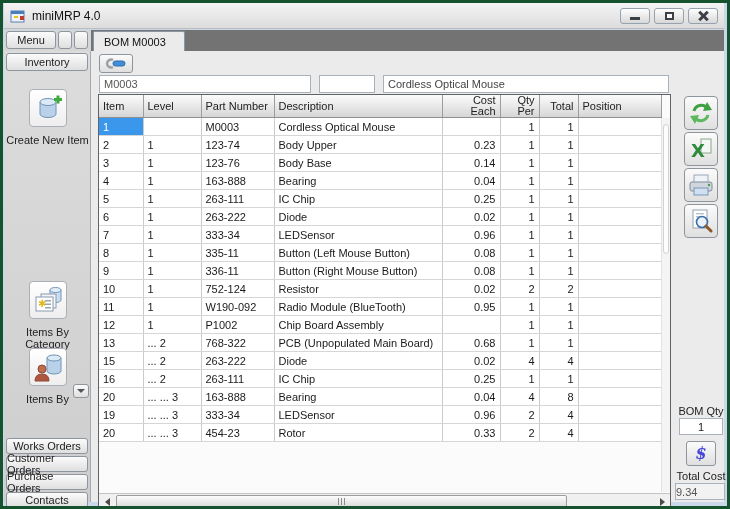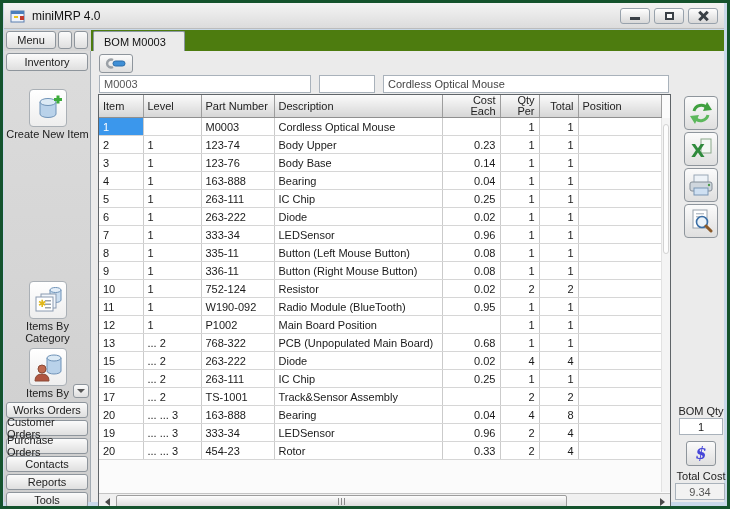--- a/index.html
+++ b/index.html
@@ -17,43 +17,43 @@
              background: linear-gradient(#fefefe, #d8d8d8); display: flex; align-items: center; justify-content: center; }
   .glyph-min { width: 10px; height: 3px; background: #3a4046; margin-top: 6px; }
   .glyph-max { width: 9px; height: 8px; border: 2px solid #3a4046; background: #f8f8f8; }
   .glyph-close { position: relative; width: 10px; height: 10px; }
   .glyph-close::before, .glyph-close::after { content: ""; position: absolute; left: 4px; top: -1px;
       width: 3px; height: 12px; background: #3a4046; }
   .glyph-close::before { transform: rotate(45deg); }
   .glyph-close::after { transform: rotate(-45deg); }
 
   
-  .band { position: absolute; left: 1px; top: 27px; right: 3px; height: 21px; background: #4d7c0f; }
+  .band { position: absolute; left: 1px; top: 27px; right: 3px; height: 21px; background: #737373; }
   .band-left { position: absolute; left: 0; top: 0; width: 87px; height: 21px; background: #d6d6d6;
                display: flex; gap: 2px; padding: 1px 2px; }
   .btn { border: 1px solid #8e959c; border-radius: 3px; background: linear-gradient(#fbfbfb, #dfdfdf);
          color: #222; font-size: 11px; display: flex; align-items: center; justify-content: center; cursor: default; }
   .menu-btn { width: 50px; height: 18px; }
   .mini-btn { width: 14px; height: 18px; }
   .tab { position: absolute; left: 89px; top: 1px; height: 20px; min-width: 92px; padding: 1px 10px;
          background: #ebebeb; border: 1px solid #8b98a3; border-bottom: none; border-radius: 2px 2px 0 0;
          display: flex; align-items: center; font-size: 11px; color: #111; }
 
   
   .sidebar { position: absolute; left: 1px; top: 48px; width: 87px; bottom: 4px;
              background: linear-gradient(#dcdcdc, #cecece); border-right: 1px solid #a2abb3; }
   .inventory-btn { position: absolute; left: 2px; top: 2px; width: 82px; height: 18px; }
   .side-item { position: absolute; left: 0; width: 87px; text-align: center; }
   .icon-btn { width: 38px; height: 38px; margin: 0 auto; border: 1px solid #aab0b6; border-radius: 4px;
               background: linear-gradient(#ffffff, #eeeeee); display: flex; align-items: center; justify-content: center; }
-  .side-label { font-size: 11px; line-height: 1.05; color: #222; margin-top: 2px; }
+  .side-label { font-size: 11px; line-height: 1.05; color: #222; margin-top: 8px; }
   .chev-btn { position: absolute; right: 2px; width: 16px; height: 14px; }
   .chev { width: 0; height: 0; border-left: 4px solid transparent; border-right: 4px solid transparent;
           border-top: 4px solid #555; }
-  .nav-btn { position: absolute; left: 2px; width: 82px; height: 16px; border-radius: 3px; }
+  .nav-btn { position: absolute; left: 2px; width: 82px; height: 16px; border-radius: 3px; margin-top: 36px; }
 
   
   .content { position: absolute; left: 88px; top: 48px; right: 3px; bottom: 4px; background: #ebebeb; }
   .tool-btn { position: absolute; left: 8px; top: 3px; width: 34px; height: 19px; }
   .field { position: absolute; top: 24px; height: 18px; border: 1px solid #a9b2bb; background: #fff;
            font-family: "Liberation Sans", sans-serif; font-size: 11px; color: #555; padding: 0 4px; }
   .f-part { left: 8px; width: 212px; }
   .f-mid  { left: 228px; width: 56px; }
   .f-desc { left: 292px; width: 286px; color: #444; }
 
@@ -86,21 +86,21 @@
             display: flex; align-items: center; justify-content: center; gap: 2px; }
   .grip { width: 1px; height: 7px; background: #8a8a8a; }
 
   
   .rail-btn { position: absolute; left: 593px; width: 34px; height: 34px; border-radius: 4px; }
   .bomqty-label, .totalcost-label { position: absolute; left: 580px; width: 60px; text-align: center; color: #222; }
   .bomqty-input { position: absolute; left: 588px; top: 367px; width: 44px; height: 17px; text-align: center; color: #222;
                   border: 1px solid #a9b2bb; background: #fff; font-family: "Liberation Sans", sans-serif; font-size: 11px; }
   .dollar-btn { position: absolute; left: 595px; top: 390px; width: 30px; height: 25px;
                 font-family: "DejaVu Serif", serif; font-style: italic; font-weight: bold; font-size: 16px; color: #4646d8; }
-  .totalcost-input { position: absolute; left: 584px; top: 432px; width: 50px; height: 17px; text-align: center;
+  .totalcost-input { position: absolute; left: 584px; top: 432px; width: 50px; height: 17px; text-align: left;
                      border: 1px solid #a9b2bb; background: #f2f2f2; color: #555;
                      font-family: "Liberation Sans", sans-serif; font-size: 11px; padding-right: 0; }
 </style>
 </head>
 <body>
 
 <div class="window">
 
   <div class="titlebar">
     <svg width="16" height="16">
@@ -333,21 +333,21 @@
               <td>Radio Module (BlueTooth)</td>
               <td class="r">0.95</td>
               <td class="r">1</td>
               <td class="r">1</td>
               <td></td>
             </tr>
             <tr>
               <td>12</td>
               <td>1</td>
               <td>P1002</td>
-              <td>Main Board Position</td>
+              <td>Chip Board Assembly</td>
               <td class="r"></td>
               <td class="r">1</td>
               <td class="r">1</td>
               <td></td>
             </tr>
             <tr>
               <td>13</td>
               <td>... 2</td>
               <td>768-322</td>
               <td>PCB (Unpopulated Main Board)</td>
@@ -367,30 +367,20 @@
               <td></td>
             </tr>
             <tr>
               <td>16</td>
               <td>... 2</td>
               <td>263-111</td>
               <td>IC Chip</td>
               <td class="r">0.25</td>
               <td class="r">1</td>
               <td class="r">1</td>
-              <td></td>
-            </tr>
-            <tr>
-              <td>17</td>
-              <td>... 2</td>
-              <td>TS-1001</td>
-              <td>Track&amp;Sensor Assembly</td>
-              <td class="r"></td>
-              <td class="r">2</td>
-              <td class="r">2</td>
               <td></td>
             </tr>
             <tr>
               <td>20</td>
               <td>... ... 3</td>
               <td>163-888</td>
               <td>Bearing</td>
               <td class="r">0.04</td>
               <td class="r">4</td>
               <td class="r">8</td>

